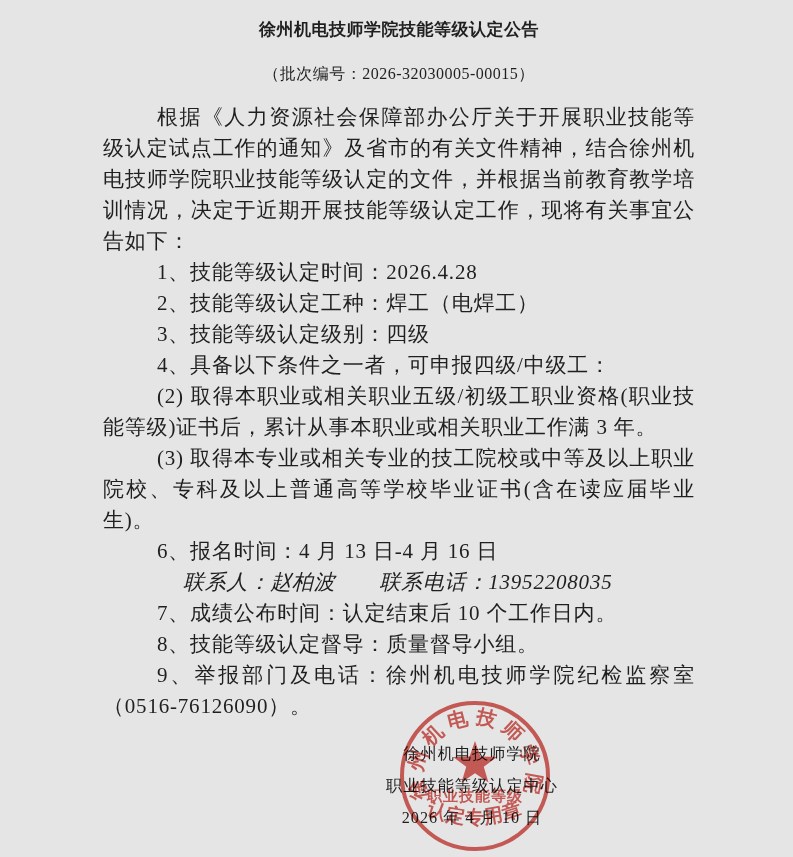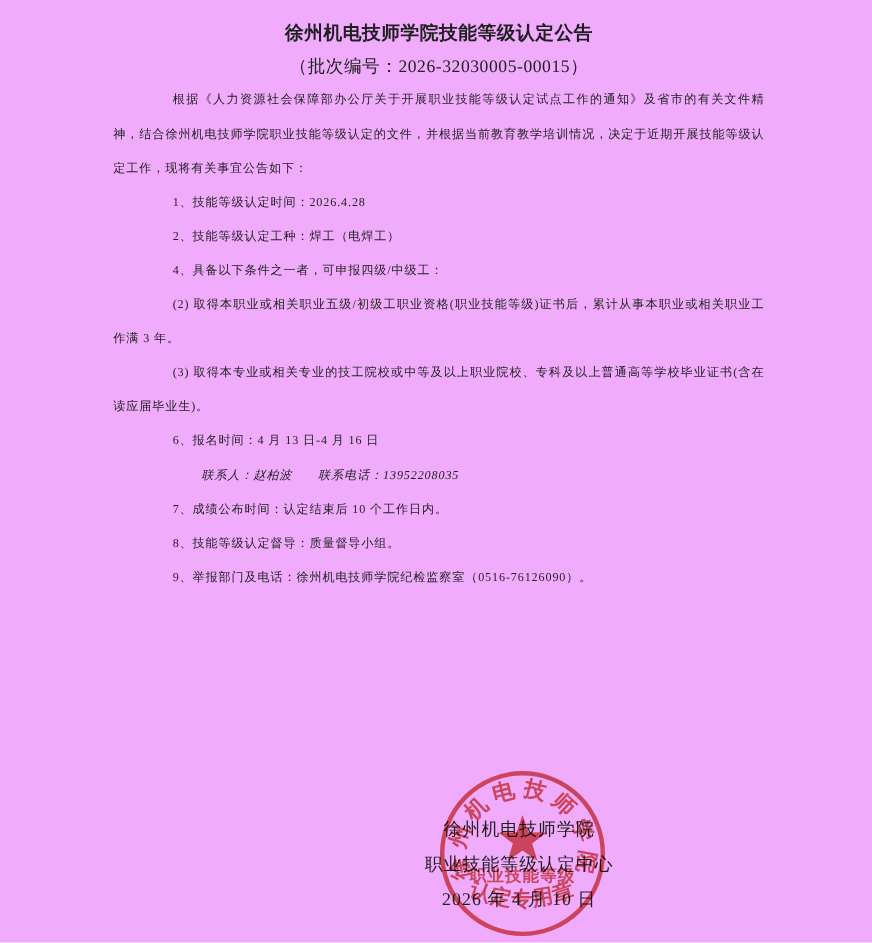--- a/index.html
+++ b/index.html
@@ -1,20 +1,20 @@
 <!DOCTYPE html>
 <html><head>
 <meta charset="utf-8">
 <style>
   html, body { margin: 0; padding: 0; background: #ffffff; }
   .page {
     position: relative;
     width: 793px;
     height: 857px;
-    background: #f0abfc;
+    background: #e5e5e5;
     overflow: hidden;
     font-family: "Liberation Serif", "DejaVu Serif", serif;
     color: #1f1f1f;
   }
   .content {
     position: absolute;
     left: 103px;
     top: 14px;
     width: 592px;
   }
@@ -24,25 +24,25 @@
     font-weight: bold;
     line-height: 31px;
     letter-spacing: 0.5px;
     margin: 0;
   }
   .doc-subtitle {
     text-align: center;
     font-size: 16px;
     line-height: 31px;
     letter-spacing: 0.5px;
-    margin: 0;
+    margin: 13px;
   }
   .body-text p {
     margin: 0;
-    font-size: 11px;
+    font-size: 21px;
     line-height: 31px;
     letter-spacing: 0.8px;
     text-align: justify;
     text-indent: 54px;
   }
   .body-text p.p-contact { text-indent: 80px; font-style: italic; }
   .footer-block {
     position: absolute;
     left: 332px;
     top: 738px;
@@ -80,20 +80,21 @@
 <div class="page">
 
   <div class="content">
     <h1 class="doc-title">徐州机电技师学院技能等级认定公告</h1>
     <div class="doc-subtitle">（批次编号：2026-32030005-00015）</div>
 
     <div class="body-text">
       <p>根据《人力资源社会保障部办公厅关于开展职业技能等级认定试点工作的通知》及省市的有关文件精神，结合徐州机电技师学院职业技能等级认定的文件，并根据当前教育教学培训情况，决定于近期开展技能等级认定工作，现将有关事宜公告如下：</p>
       <p>1、技能等级认定时间：2026.4.28</p>
       <p>2、技能等级认定工种：焊工（电焊工）</p>
+      <p>3、技能等级认定级别：四级</p>
       <p>4、具备以下条件之一者，可申报四级/中级工：</p>
       <p>(2) 取得本职业或相关职业五级/初级工职业资格(职业技能等级)证书后，累计从事本职业或相关职业工作满 3 年。</p>
       <p>(3) 取得本专业或相关专业的技工院校或中等及以上职业院校、专科及以上普通高等学校毕业证书(含在读应届毕业生)。</p>
       <p>6、报名时间：4 月 13 日-4 月 16 日</p>
       <p class="p-contact">联系人：赵柏波　　联系电话：13952208035</p>
       <p>7、成绩公布时间：认定结束后 10 个工作日内。</p>
       <p>8、技能等级认定督导：质量督导小组。</p>
       <p>9、举报部门及电话：徐州机电技师学院纪检监察室（0516-76126090）。</p>
     </div>
   </div>

